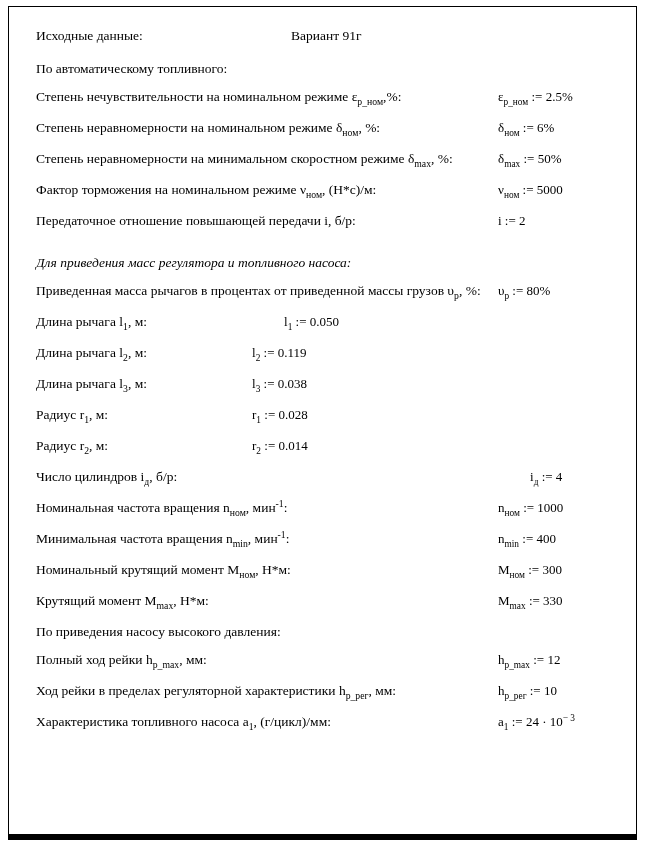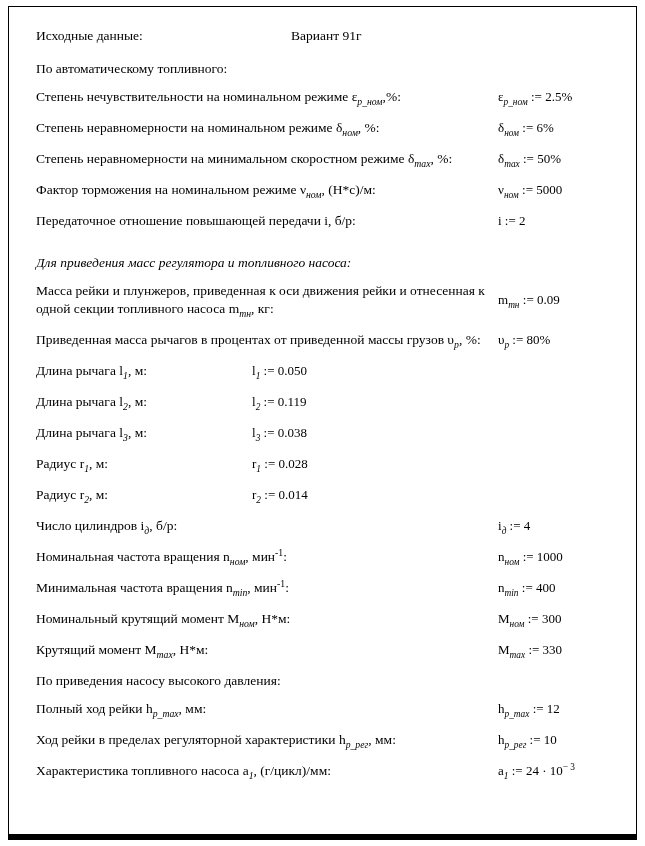--- a/index.html
+++ b/index.html
@@ -51,22 +51,22 @@
     font-size: 13px;
     white-space: nowrap;
   }
   .row.mid .label {
     width: 216px;
     flex: 0 0 216px;
   }
   .row.vend   { }
   .row.vcenter{ align-items: center; }
   .gap-lg { margin-top: 24px; font-style: italic; }
-  .gap-sm { margin-top: 6px; }
-  sub { font-size: 0.72em; line-height: 0; font-style: italic; }
+  .gap-sm { margin-top: 6px; gap: 32px; }
+  sub { font-size: 0.72em; line-height: 0; }
   sup { font-size: 0.72em; line-height: 0; }
   .value sub { letter-spacing: 0; }
 </style>
 </head>
 <body>
 
 <div class="page">
 
   <div class="hdr">
     <span class="hdr-left">Исходные данные:</span>
@@ -95,24 +95,20 @@
     <div class="value">ν<sub>ном</sub> := 5000</div>
   </div>
 
   <div class="row">
     <div class="label">Передаточное отношение повышающей передачи i, б/р:</div>
     <div class="value">i := 2</div>
   </div>
 
   <div class="section gap-lg">Для приведения масс регулятора и топливного насоса:</div>
 
-  <div class="row vcenter">
-    <div class="label">Масса рейки и плунжеров, приведенная к оси движения рейки и отнесенная к одной секции топливного насоса m<sub>тн</sub>, кг:</div>
-    <div class="value">m<sub>тн</sub> := 0.09</div>
-  </div>
 
   <div class="row vend">
     <div class="label">Приведенная масса рычагов в процентах от приведенной массы грузов υ<sub>р</sub>, %:</div>
     <div class="value">υ<sub>р</sub> := 80%</div>
   </div>
 
   <div class="row mid gap-sm">
     <div class="label">Длина рычага l<sub>1</sub>, м:</div>
     <div class="value">l<sub>1</sub> := 0.050</div>
   </div>

